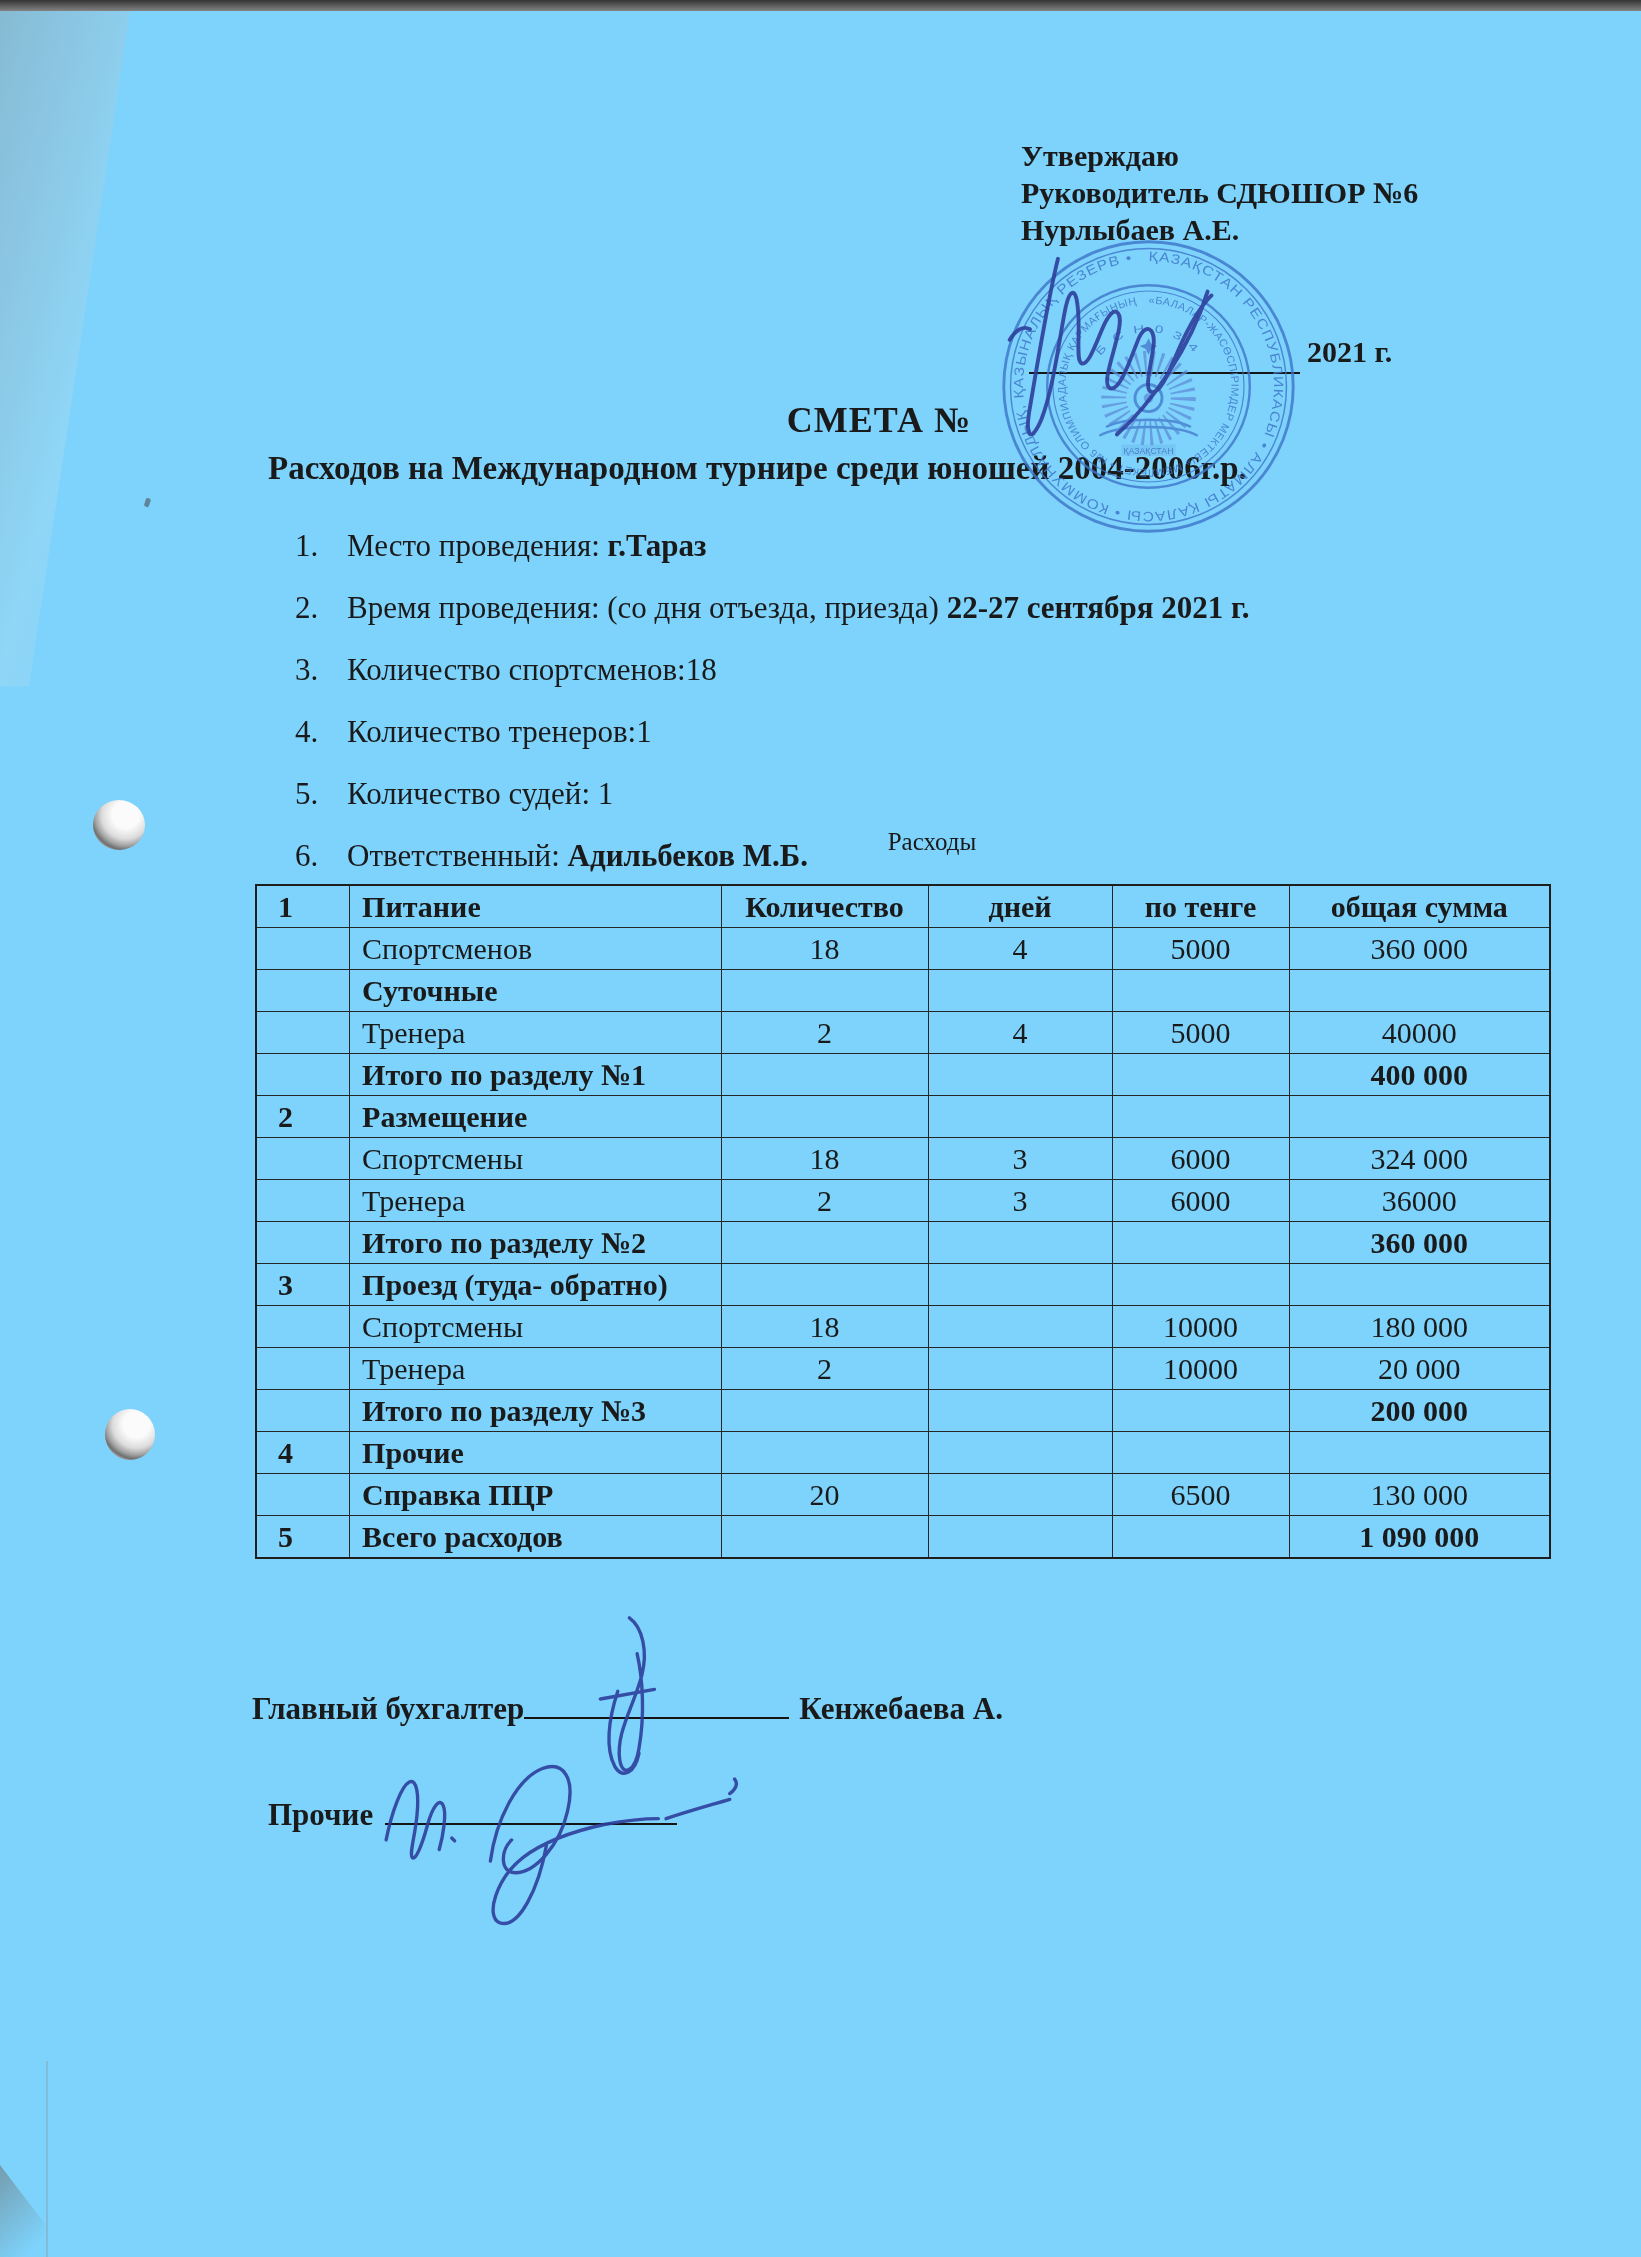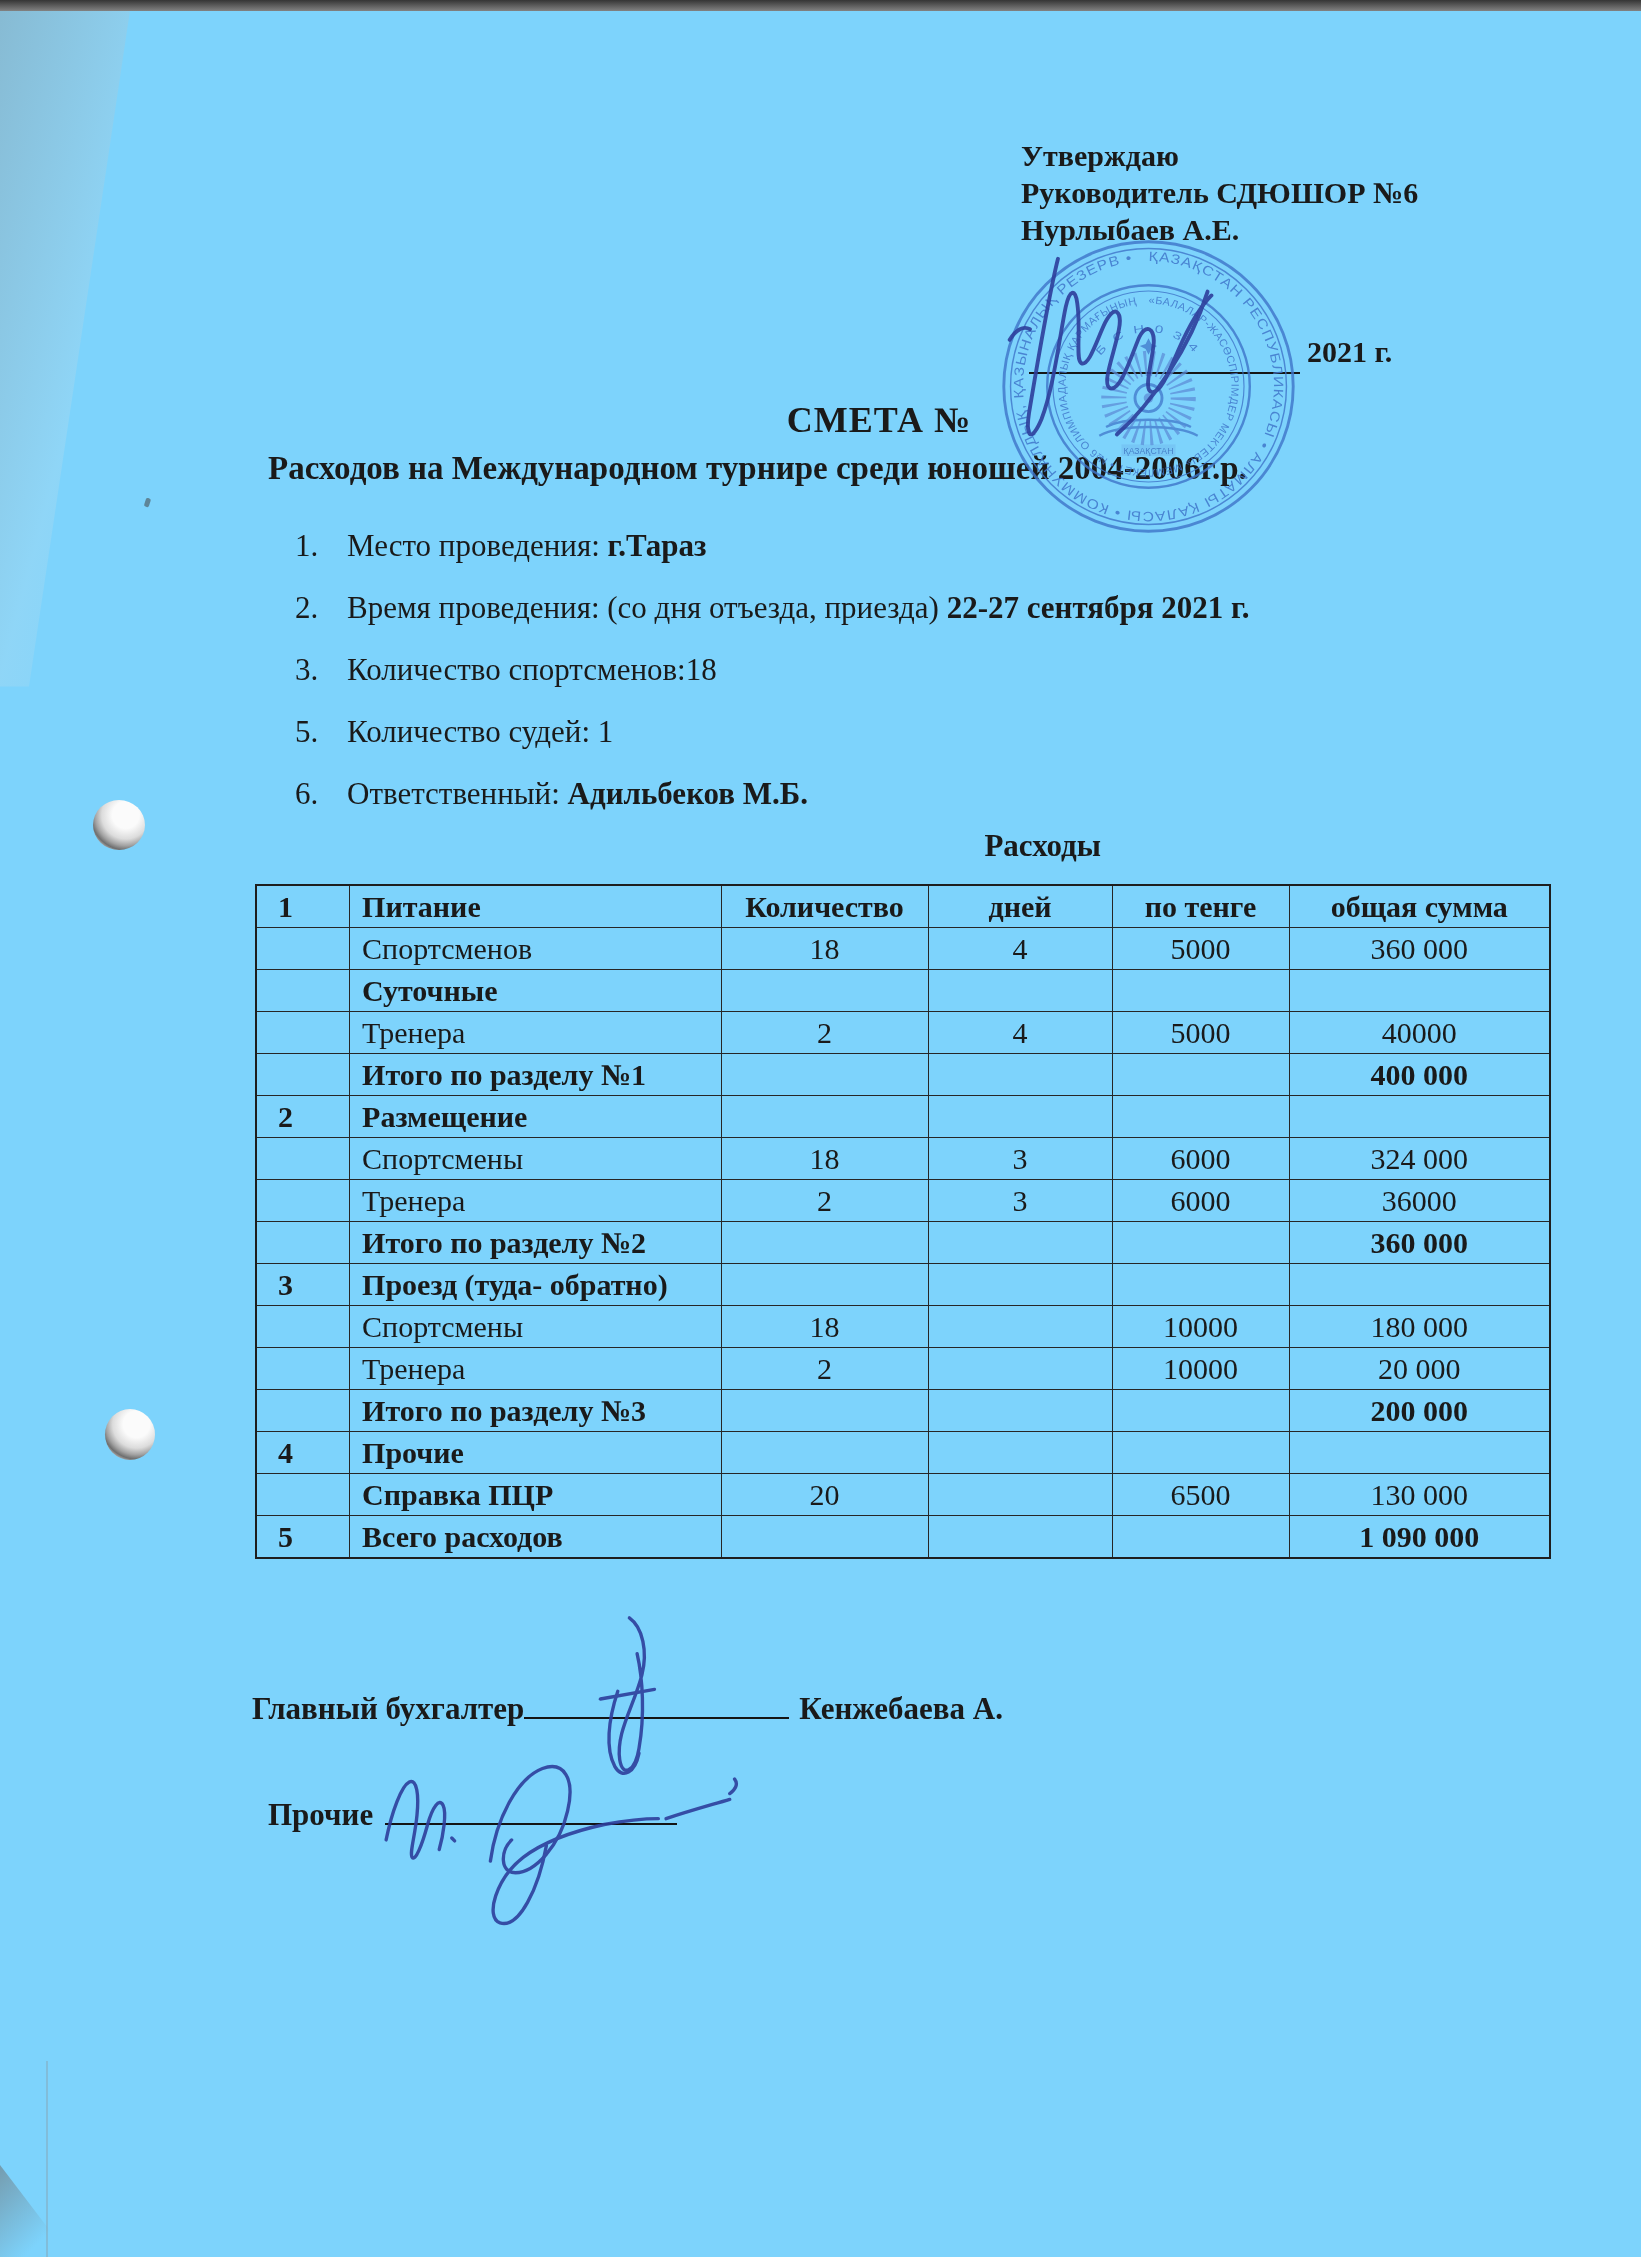--- a/index.html
+++ b/index.html
@@ -34,22 +34,22 @@
              font-size:36px;font-weight:bold;letter-spacing:1px;}
   .doc-subtitle{position:absolute;left:268px;top:450px;font-size:33px;font-weight:bold;white-space:nowrap;}
 
   
   .details{position:absolute;left:295px;top:526px;font-size:31px;}
   .li{height:62px;line-height:39px;white-space:nowrap;}
   .li-num{display:inline-block;width:52px;}
   .li b{font-weight:bold;}
 
   
-  .expenses-heading{position:absolute;left:763px;top:828px;width:338px;text-align:right;
-                    font-size:31px;font-weight:bold;}
+  .expenses-heading{position:absolute;left:763px;top:828px;width:338px;text-align:center;
+                    font-size:25px;font-weight:normal;}
   .tbl-wrap{position:absolute;left:255px;top:884px;width:1293px;}
   table{border-collapse:collapse;width:1293px;table-layout:fixed;}
   td{border:1.9px solid #262626;height:41px;padding:0;font-size:30px;line-height:1;
      vertical-align:middle;overflow:hidden;white-space:nowrap;}
   table{border:2.9px solid #1e1e1e;}
   td.c-num{padding-left:21px;}
   td.c-name{padding-left:12.6px;}
   td.c-qty,td.c-days,td.c-rate,td.c-total{text-align:center;}
   tr.hdr td{font-weight:bold;}
   td.b{font-weight:bold;}
@@ -96,20 +96,23 @@
 
   <div class="details">
     <div class="li">
       <span class="li-num">1.</span><span>Место проведения: </span><b>г.Тараз</b>
     </div>
     <div class="li">
       <span class="li-num">2.</span><span>Время проведения: (со дня отъезда, приезда) </span><b>22-27 сентября 2021 г.</b>
     </div>
     <div class="li">
       <span class="li-num">3.</span><span>Количество спортсменов:18</span><b></b>
+    </div>
+    <div class="li">
+      <span class="li-num">4.</span><span>Количество тренеров:1</span><b></b>
     </div>
     <div class="li">
       <span class="li-num">5.</span><span>Количество судей: 1</span><b></b>
     </div>
     <div class="li">
       <span class="li-num">6.</span><span>Ответственный: </span><b>Адильбеков М.Б.</b>
     </div>
   </div>
 
   <div class="expenses-heading">Расходы</div>

